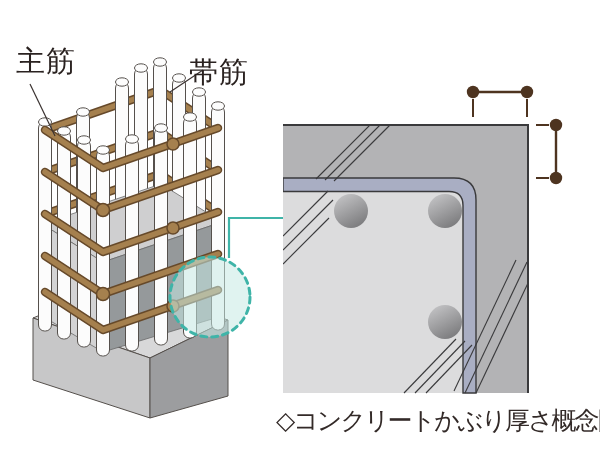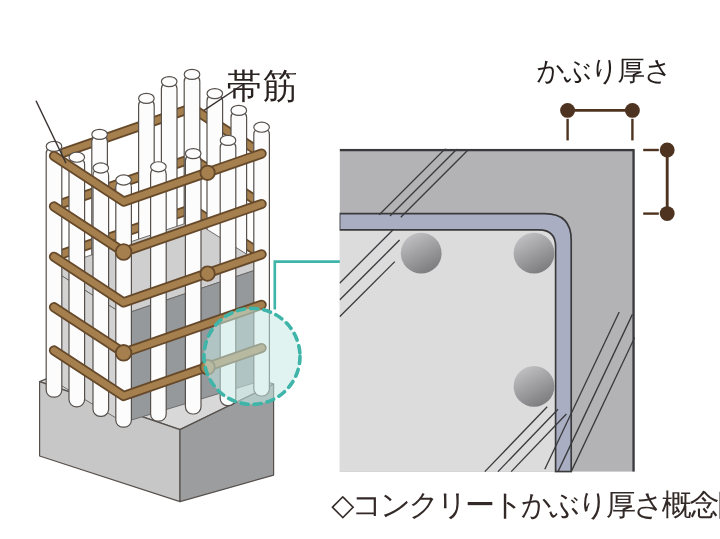--- a/index.html
+++ b/index.html
@@ -171,16 +171,16 @@
       <g>
         <line class="dim-line" x1="556" y1="125" x2="556" y2="178"></line>
         <line class="dim-tick" x1="536" y1="125" x2="549" y2="125"></line>
         <line class="dim-tick" x1="536" y1="178" x2="549" y2="178"></line>
         <circle class="dim-dot" cx="556" cy="125" r="6.2"></circle>
         <circle class="dim-dot" cx="556" cy="178" r="6.2"></circle>
       </g>
     </g>
   </svg>
 
+  <div class="lbl lbl-main">主筋</div>
   <div class="lbl lbl-hoop">帯筋</div>
-  <div class="lbl lbl-cover">かぶり厚さ</div>
   <div class="lbl lbl-caption">◇コンクリートかぶり厚さ概念図</div>
 </div>
 
 </body></html>

